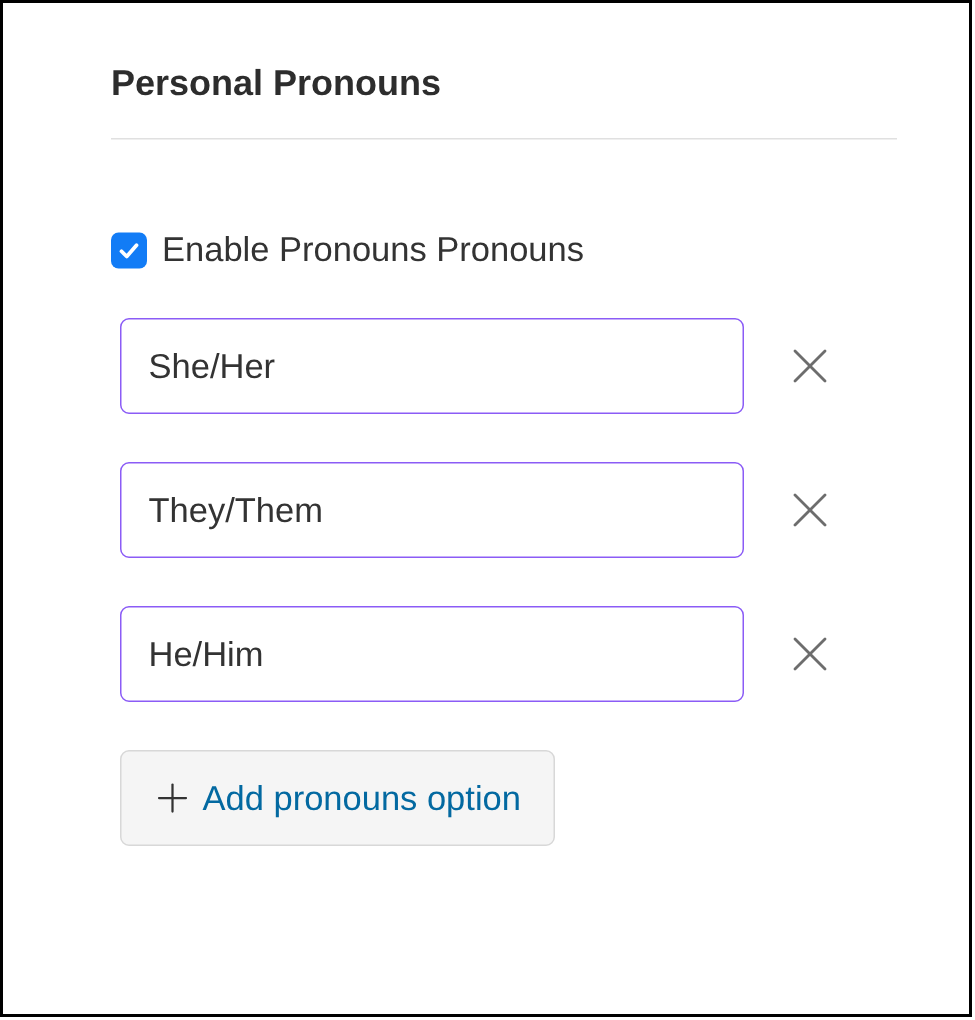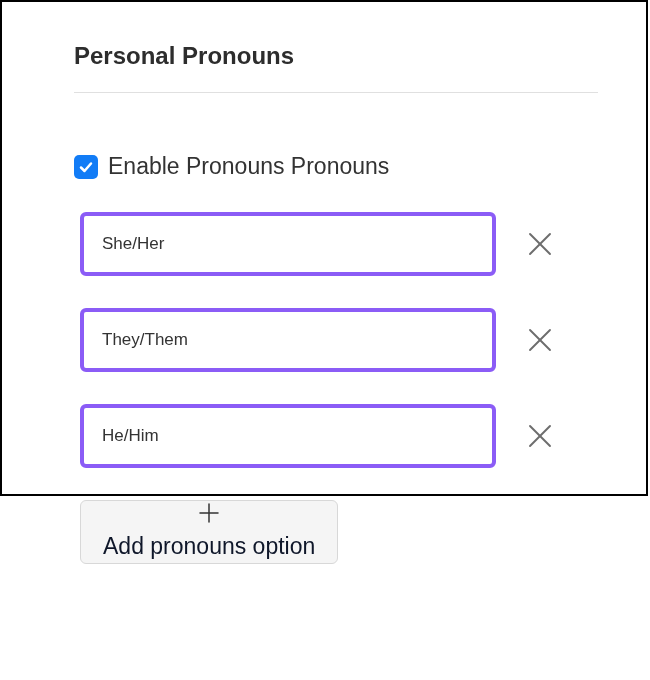--- a/index.html
+++ b/index.html
@@ -9,21 +9,21 @@
     }
     body {
       font-family: -apple-system, BlinkMacSystemFont, "Segoe UI", "Helvetica Neue", Arial, sans-serif;
       background: #fff;
       width: 650px;
       height: 680px;
     }
     .panel {
       border: 2px solid #000;
       width: 648px;
-      height: 496px;
+      height: 678px;
       padding: 40px 48px 24px 72px;
       background: #fff;
     }
     .heading {
       font-size: 24px;
       font-weight: 700;
       color: #2d2d2d;
       padding-bottom: 22px;
     }
     .divider {
@@ -61,23 +61,23 @@
       display: flex;
       align-items: center;
       gap: 28px;
       margin-bottom: 32px;
       padding-left: 6px;
     }
     .pronoun-input {
       flex: 0 0 auto;
       width: 416px;
       height: 64px;
-      border: 4px solid #8b5cf6;
+      border: 1px solid #8b5cf6;
       border-radius: 6px;
-      font-size: 17px;
+      font-size: 23px;
       color: #333;
       padding: 0 18px;
       font-family: inherit;
       background: #fff;
     }
     .remove-btn {
       background: none;
       border: none;
       cursor: pointer;
       padding: 0;
@@ -93,28 +93,27 @@
       width: 30px;
       height: 30px;
     }
     .add-btn {
       margin-left: 6px;
       height: 64px;
       border: 1px solid #d8d8d8;
       background: #f5f5f5;
       border-radius: 6px;
       font-size: 23px;
-      color: #0f172a;
+      color: #0369a1;
       padding: 0 22px;
       cursor: pointer;
       display: inline-flex;
       align-items: center;
       gap: 8px;
       font-family: inherit;
-      flex-direction: column;
     }
     .add-btn svg {
       width: 24px;
       height: 24px;
     }
   </style>
 </head>
 <body>
 
 <div class="panel">

